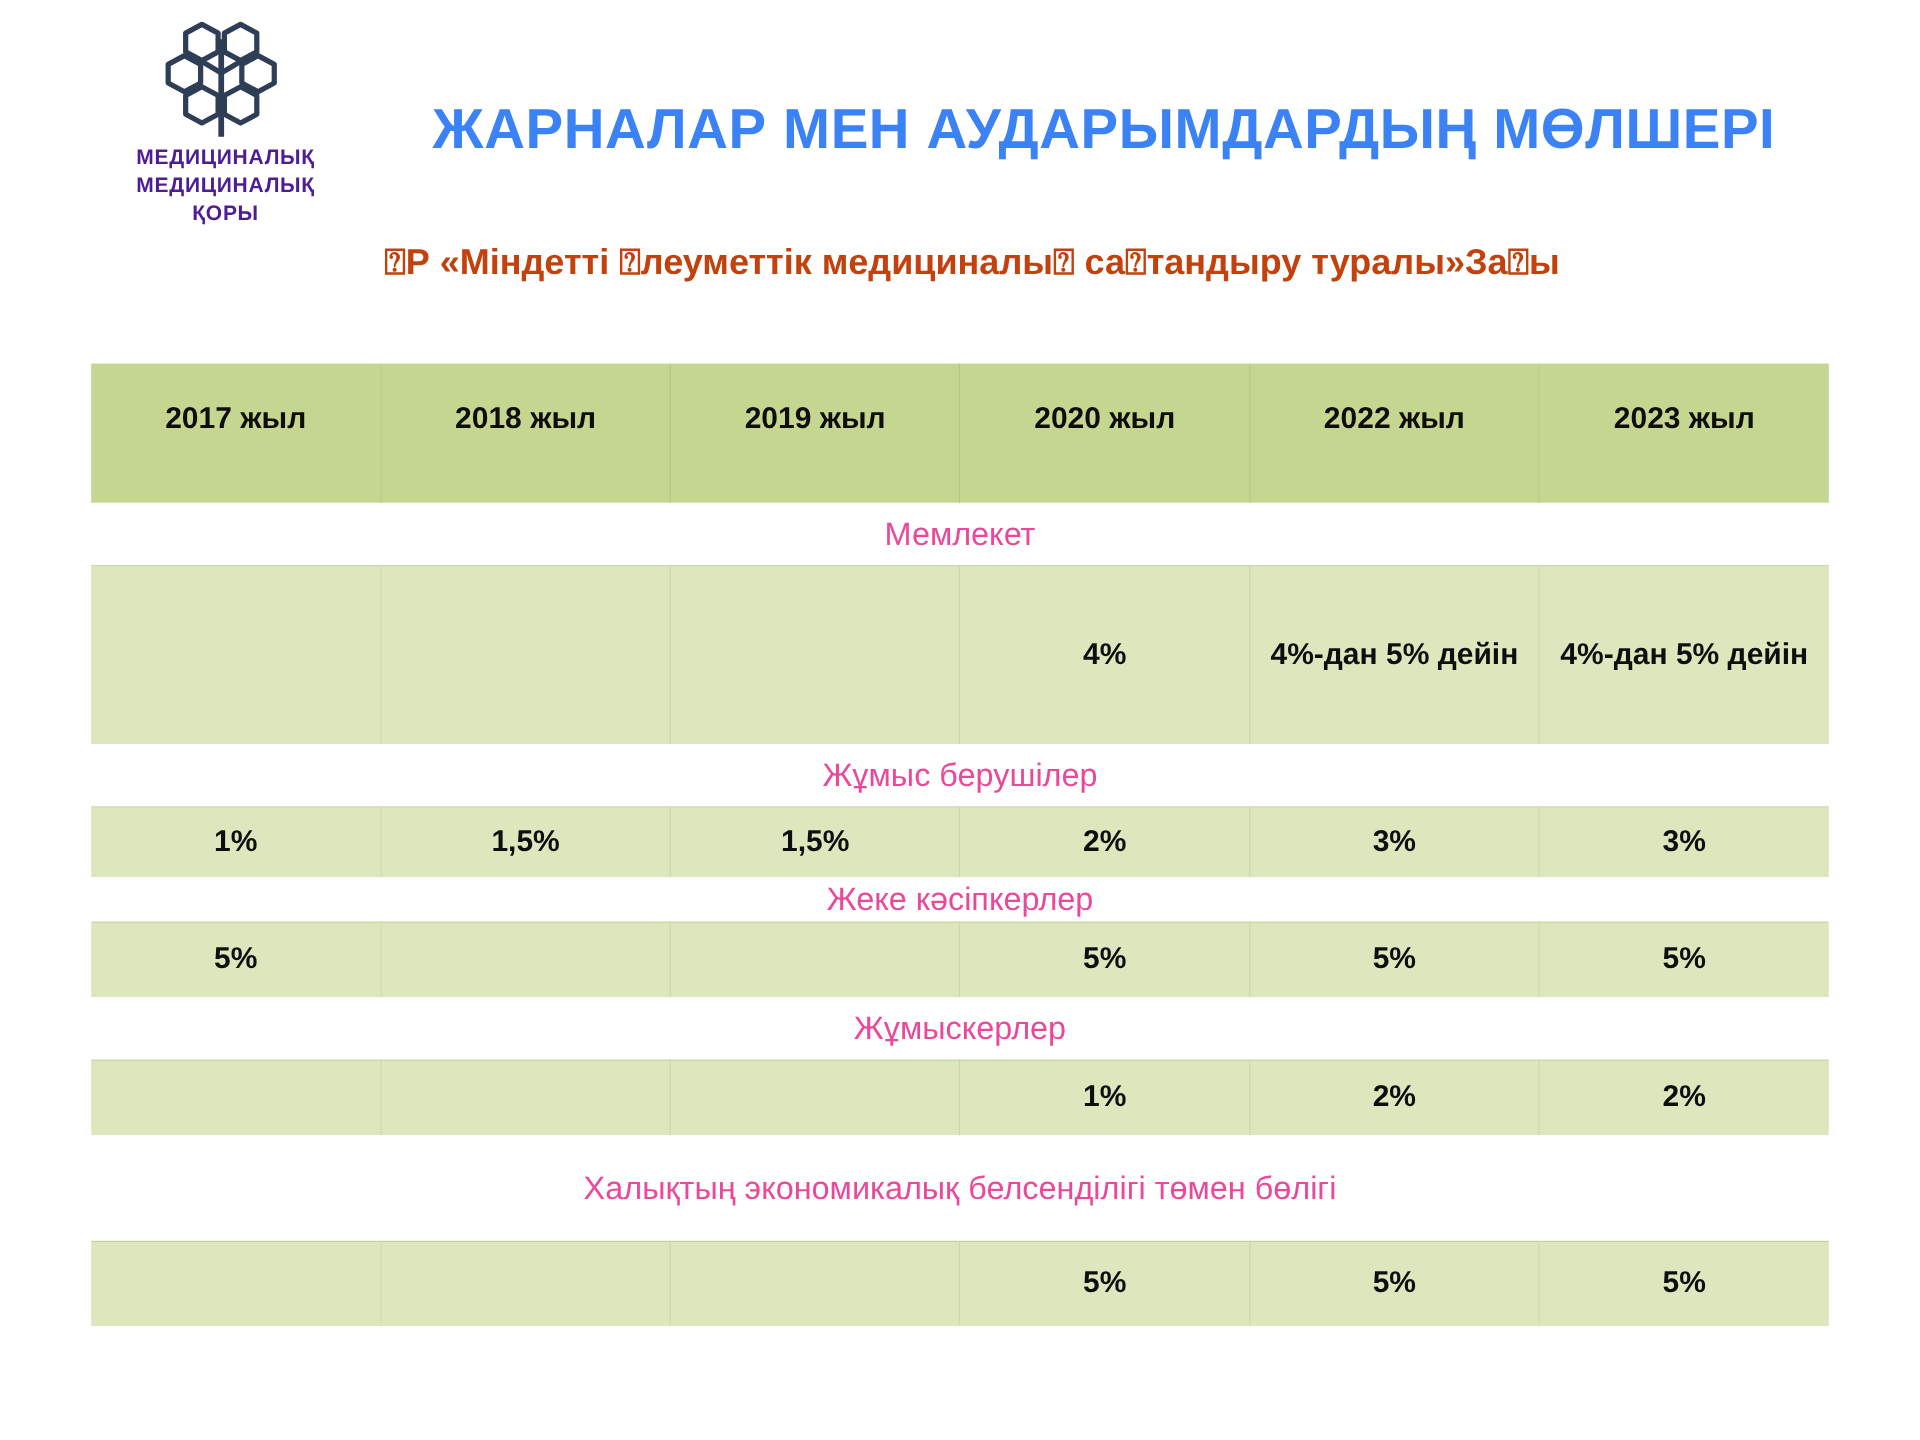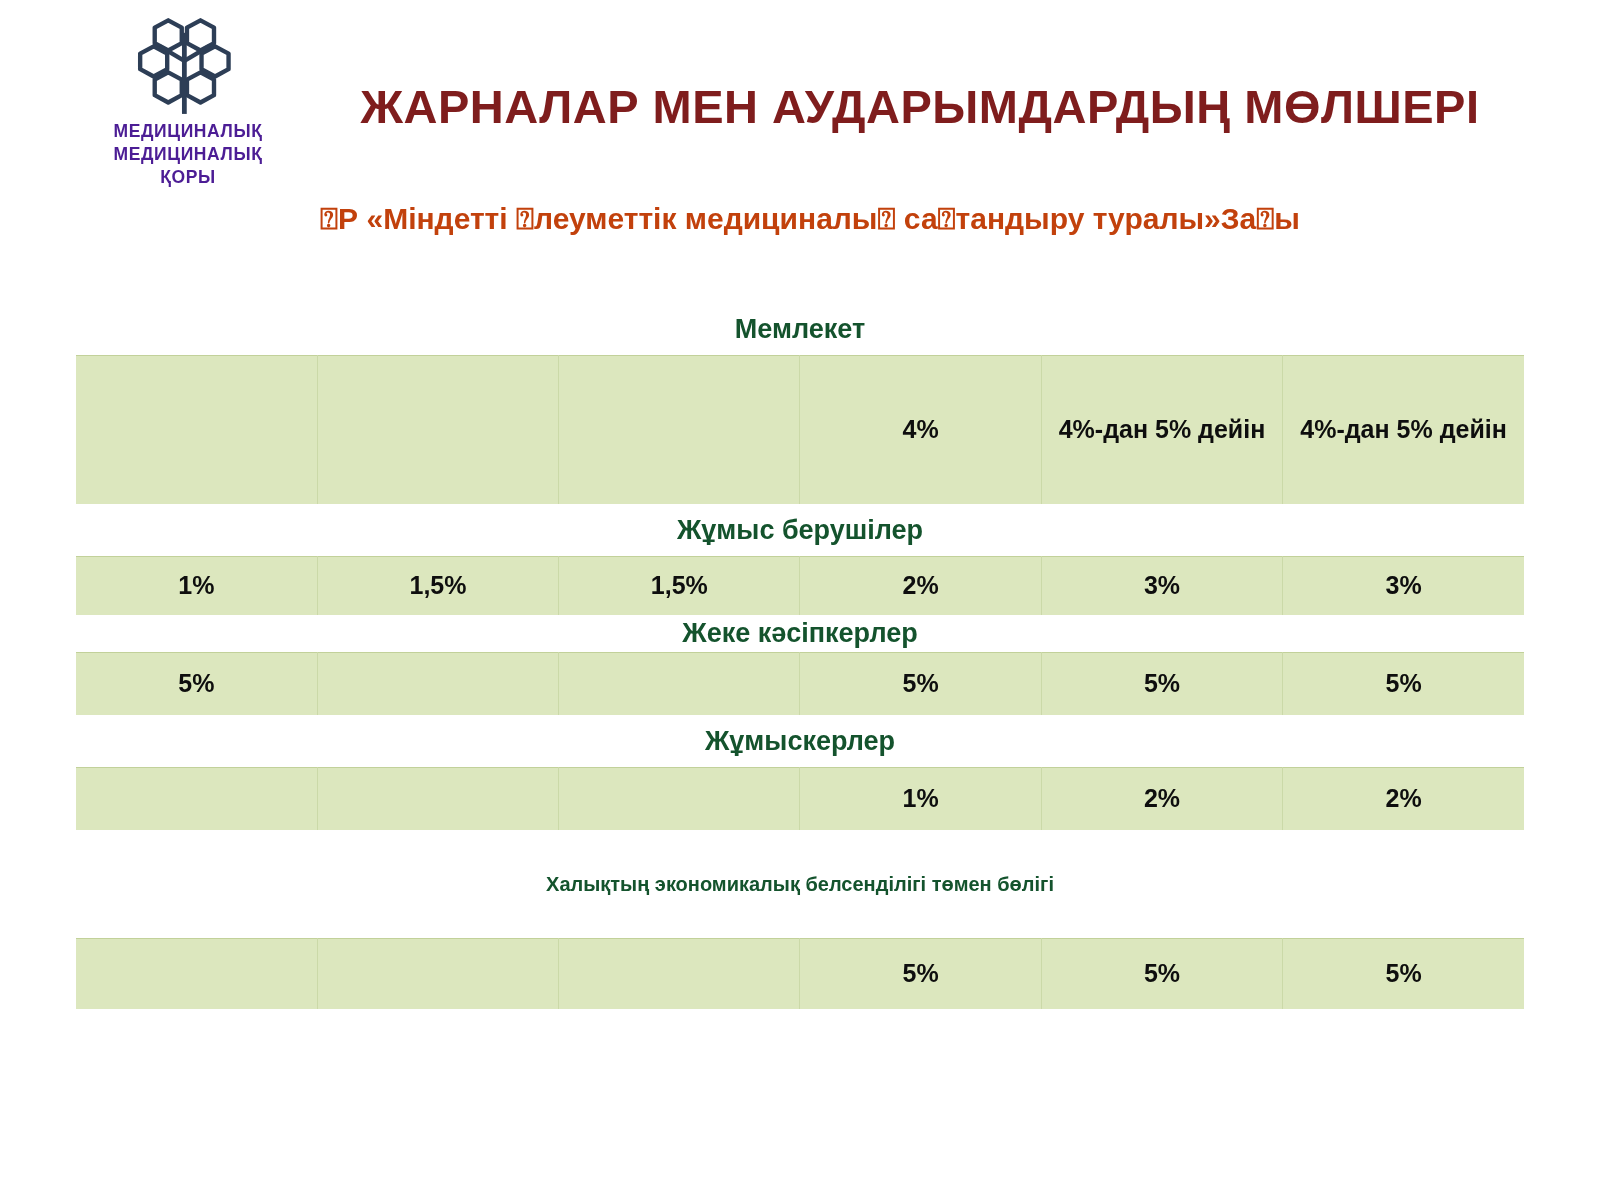--- a/index.html
+++ b/index.html
@@ -38,21 +38,21 @@
   }
   .logo-text div { white-space: nowrap; }
 
   
   .main-title {
     position: absolute;
     left: 300px;
     top: 82px;
     width: 1240px;
     text-align: center;
-    color: #7f1d1d;
+    color: #3b82f6;
     font-size: 47px;
     font-weight: bold;
     letter-spacing: 0.5px;
     line-height: 1.05;
     white-space: nowrap;
   }
   .subtitle {
     position: absolute;
     left: 170px;
     top: 196px;
@@ -92,29 +92,29 @@
     color: #0e0e0e;
     font-size: 25px;
     font-weight: bold;
     padding-bottom: 24px;
   }
   tr.head-row td:last-child { border-right: none; }
 
   
   tr.section-row td {
     background: #ffffff;
-    color: #14532d;
-    font-weight: bold;
+    color: #ec4899;
+    font-weight: normal;
     text-align: center;
   }
   .sec-h-1 { height: 52px; font-size: 27px; }
   .sec-h-2 { height: 52px; font-size: 27px; }
   .sec-h-3 { height: 37px; font-size: 27px; }
   .sec-h-4 { height: 52px; font-size: 27px; }
-  .sec-h-5 { height: 108px; font-size: 20px; vertical-align: top; padding-top: 18px; }
+  .sec-h-5 { height: 88px; font-size: 27px; vertical-align: top; padding-top: 18px; }
 
   
   tr.data-row td {
     background: #dce7be;
     border-right: 1px solid #cbd9a8;
     border-top: 1px solid #c2d19a;
     color: #0e0e0e;
     font-size: 25px;
     font-weight: bold;
     line-height: 1.35;
@@ -160,20 +160,28 @@
 <div class="main-title">ЖАРНАЛАР МЕН АУДАРЫМДАРДЫҢ МӨЛШЕРІ</div>
 
 <div class="subtitle">
   <div class="line1">⍰Р «Міндетті ⍰леуметтік медициналы⍰ са⍰тандыру туралы»За⍰ы</div>
 </div>
 
 <div class="table-wrap">
   <table class="rates">
     <tbody>
 
+      <tr class="head-row">
+        <td>2017 жыл</td>
+        <td>2018 жыл</td>
+        <td>2019 жыл</td>
+        <td>2020 жыл</td>
+        <td>2022 жыл</td>
+        <td>2023 жыл</td>
+      </tr>
 
       <tr class="section-row">
         <td class="sec-h-1" colspan="6">Мемлекет</td>
       </tr>
       <tr class="data-row">
         <td class="row-h-tall"></td>
         <td class="row-h-tall"></td>
         <td class="row-h-tall"></td>
         <td class="row-h-tall">4%</td>
         <td class="row-h-tall">4%-дан 5% дейін</td>

